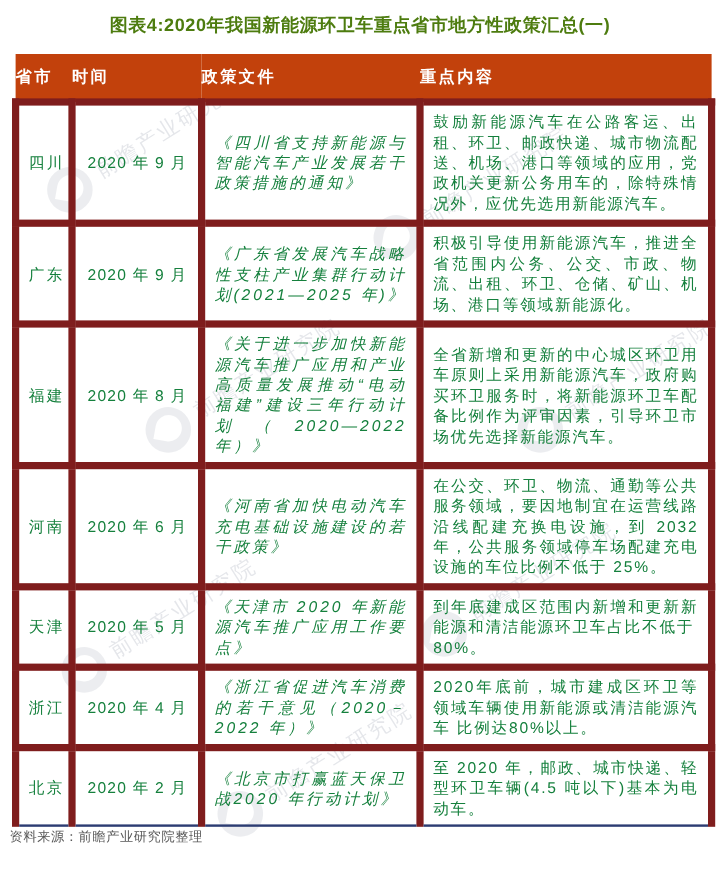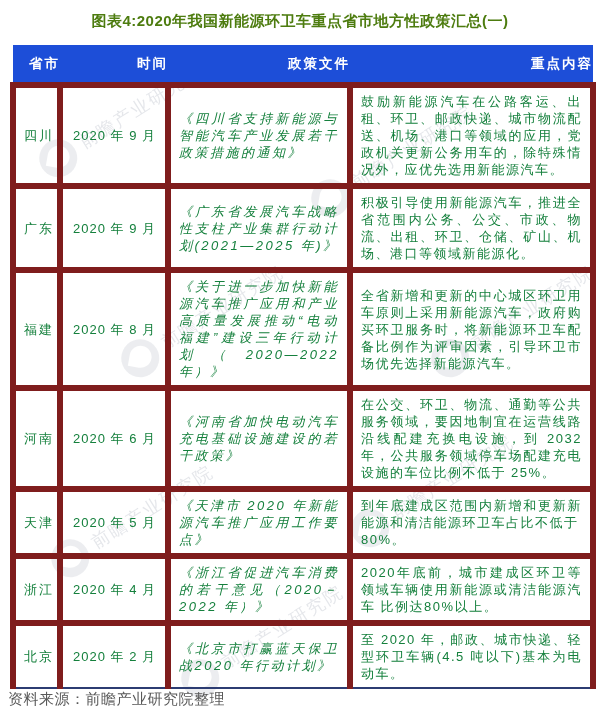--- a/index.html
+++ b/index.html
@@ -33,40 +33,40 @@
     width:580px;margin:14px 10px 0 10px;
     border-collapse:collapse;table-layout:fixed;
     background:transparent;
   }
   col.c-prov{width:47px;}
   col.c-time{width:108px;}
   col.c-policy{width:182px;}
   col.c-content{width:243px;}
 
   thead th{
-    background:#1d4ed8;color:#ffffff;
+    background:#c2410c;color:#ffffff;
     font-size:13.5px;font-weight:bold;letter-spacing:2px;
-    height:37px;padding:0;text-align:right;border:none;
+    height:37px;padding:0;text-align:left;border:none;
   }
   tbody td{
     border:6px solid #7f1d1d;
     color:#15803d;font-size:13px;line-height:17px;
     padding:5px 8px;vertical-align:middle;background:transparent;
   }
   tbody tr:last-child td{border-bottom:2px solid #2c3c72;}
   td.cell-province{text-align:left;letter-spacing:2px;white-space:nowrap;margin-top:44px;}
   td.cell-time{letter-spacing:1px;white-space:nowrap;padding-left:10px;}
   td.cell-policy{text-align:justify;letter-spacing:2.5px;font-style:italic;}
   td.cell-content{text-align:justify;letter-spacing:1.5px;white-space:pre-line;}
 
   
   .footer{
     position:absolute;left:8px;right:8px;top:690px;z-index:1;
     display:flex;justify-content:space-between;align-items:center;
-    font-size:15px;color:#595959;letter-spacing:.5px;
+    font-size:11px;color:#595959;letter-spacing:.5px;
   }
 </style>
 </head>
 <body>
 
 <div class="page">
 
   <div class="wm-layer">
     <div class="wm-group" style="left:28px;top:100px;">
       <span class="wm-logo"></span>

